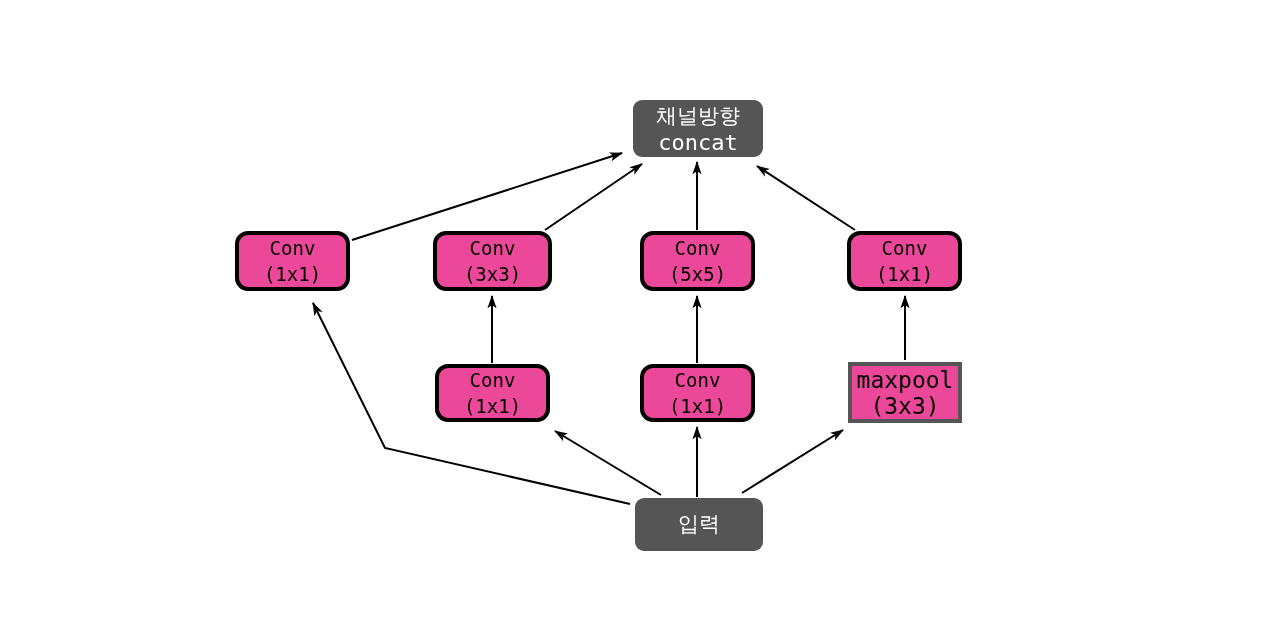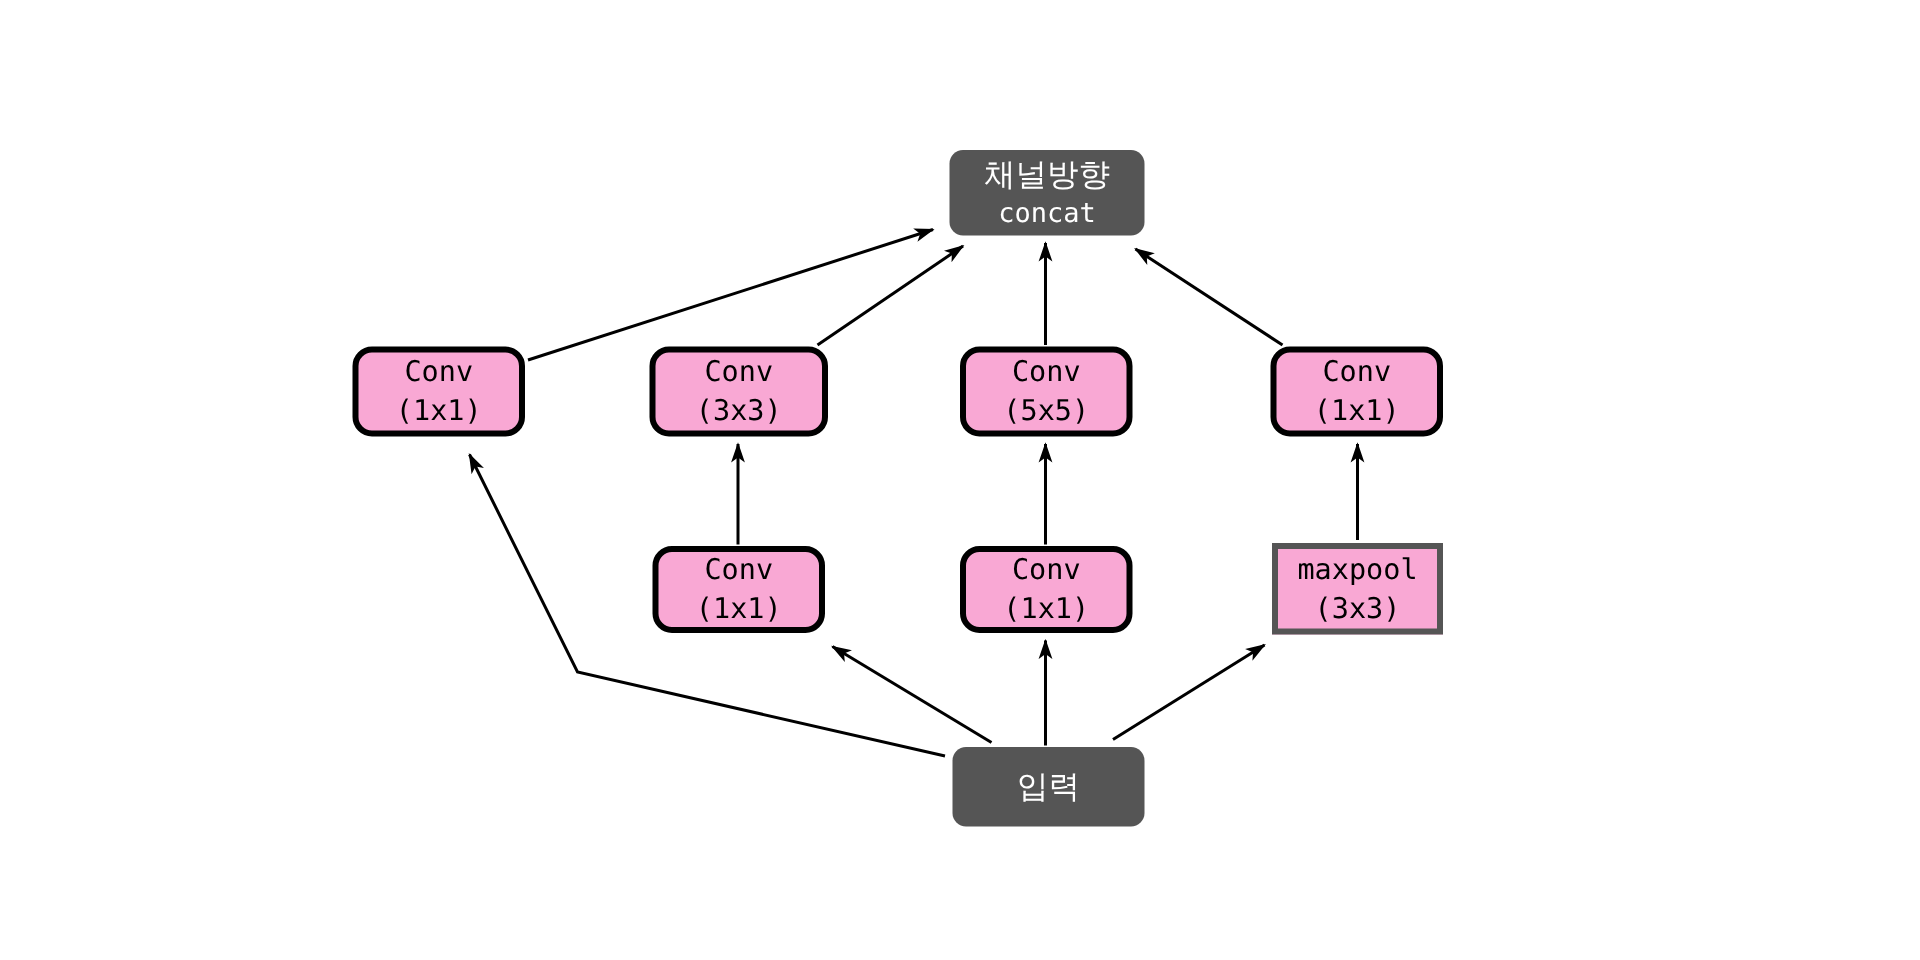--- a/index.html
+++ b/index.html
@@ -23,55 +23,55 @@
     height: 640px;
   }
   .node {
     position: absolute;
     box-sizing: border-box;
     display: flex;
     flex-direction: column;
     align-items: center;
     justify-content: center;
     text-align: center;
-    background: #f9a8d4;
+    background: #ec4899;
   }
   .node .ln {
     display: block;
     line-height: 26px;
     white-space: nowrap;
   }
   .conv {
     border: 4.5px solid #000000;
     border-radius: 13px;
     color: #000000;
     font-family: "DejaVu Sans Mono", monospace;
     font-size: 19px;
   }
   .pool {
     border: 4.5px solid #555555;
     border-radius: 0;
     color: #000000;
     font-family: "DejaVu Sans Mono", monospace;
-    font-size: 19px;
+    font-size: 23px;
   }
   .dark {
     background: #555555;
     border: none;
     border-radius: 9px;
     color: #ffffff;
   }
   .dark .ko {
     font-family: "DejaVu Sans", sans-serif;
     font-size: 21px;
     line-height: 27px;
   }
   .dark .mono {
     font-family: "DejaVu Sans Mono", monospace;
-    font-size: 18px;
+    font-size: 22px;
     line-height: 25px;
   }
   
   #n-concat        { left: 633px; top: 100px; width: 130px; height: 57px; }
   #n-conv1x1-left  { left: 235px; top: 231px; width: 115px; height: 60px; }
   #n-conv3x3       { left: 433px; top: 231px; width: 119px; height: 60px; }
   #n-conv5x5       { left: 640px; top: 231px; width: 115px; height: 60px; }
   #n-conv1x1-right { left: 847px; top: 231px; width: 115px; height: 60px; }
   #n-conv1x1-a     { left: 435px; top: 364px; width: 115px; height: 58px; }
   #n-conv1x1-b     { left: 640px; top: 364px; width: 115px; height: 58px; }

